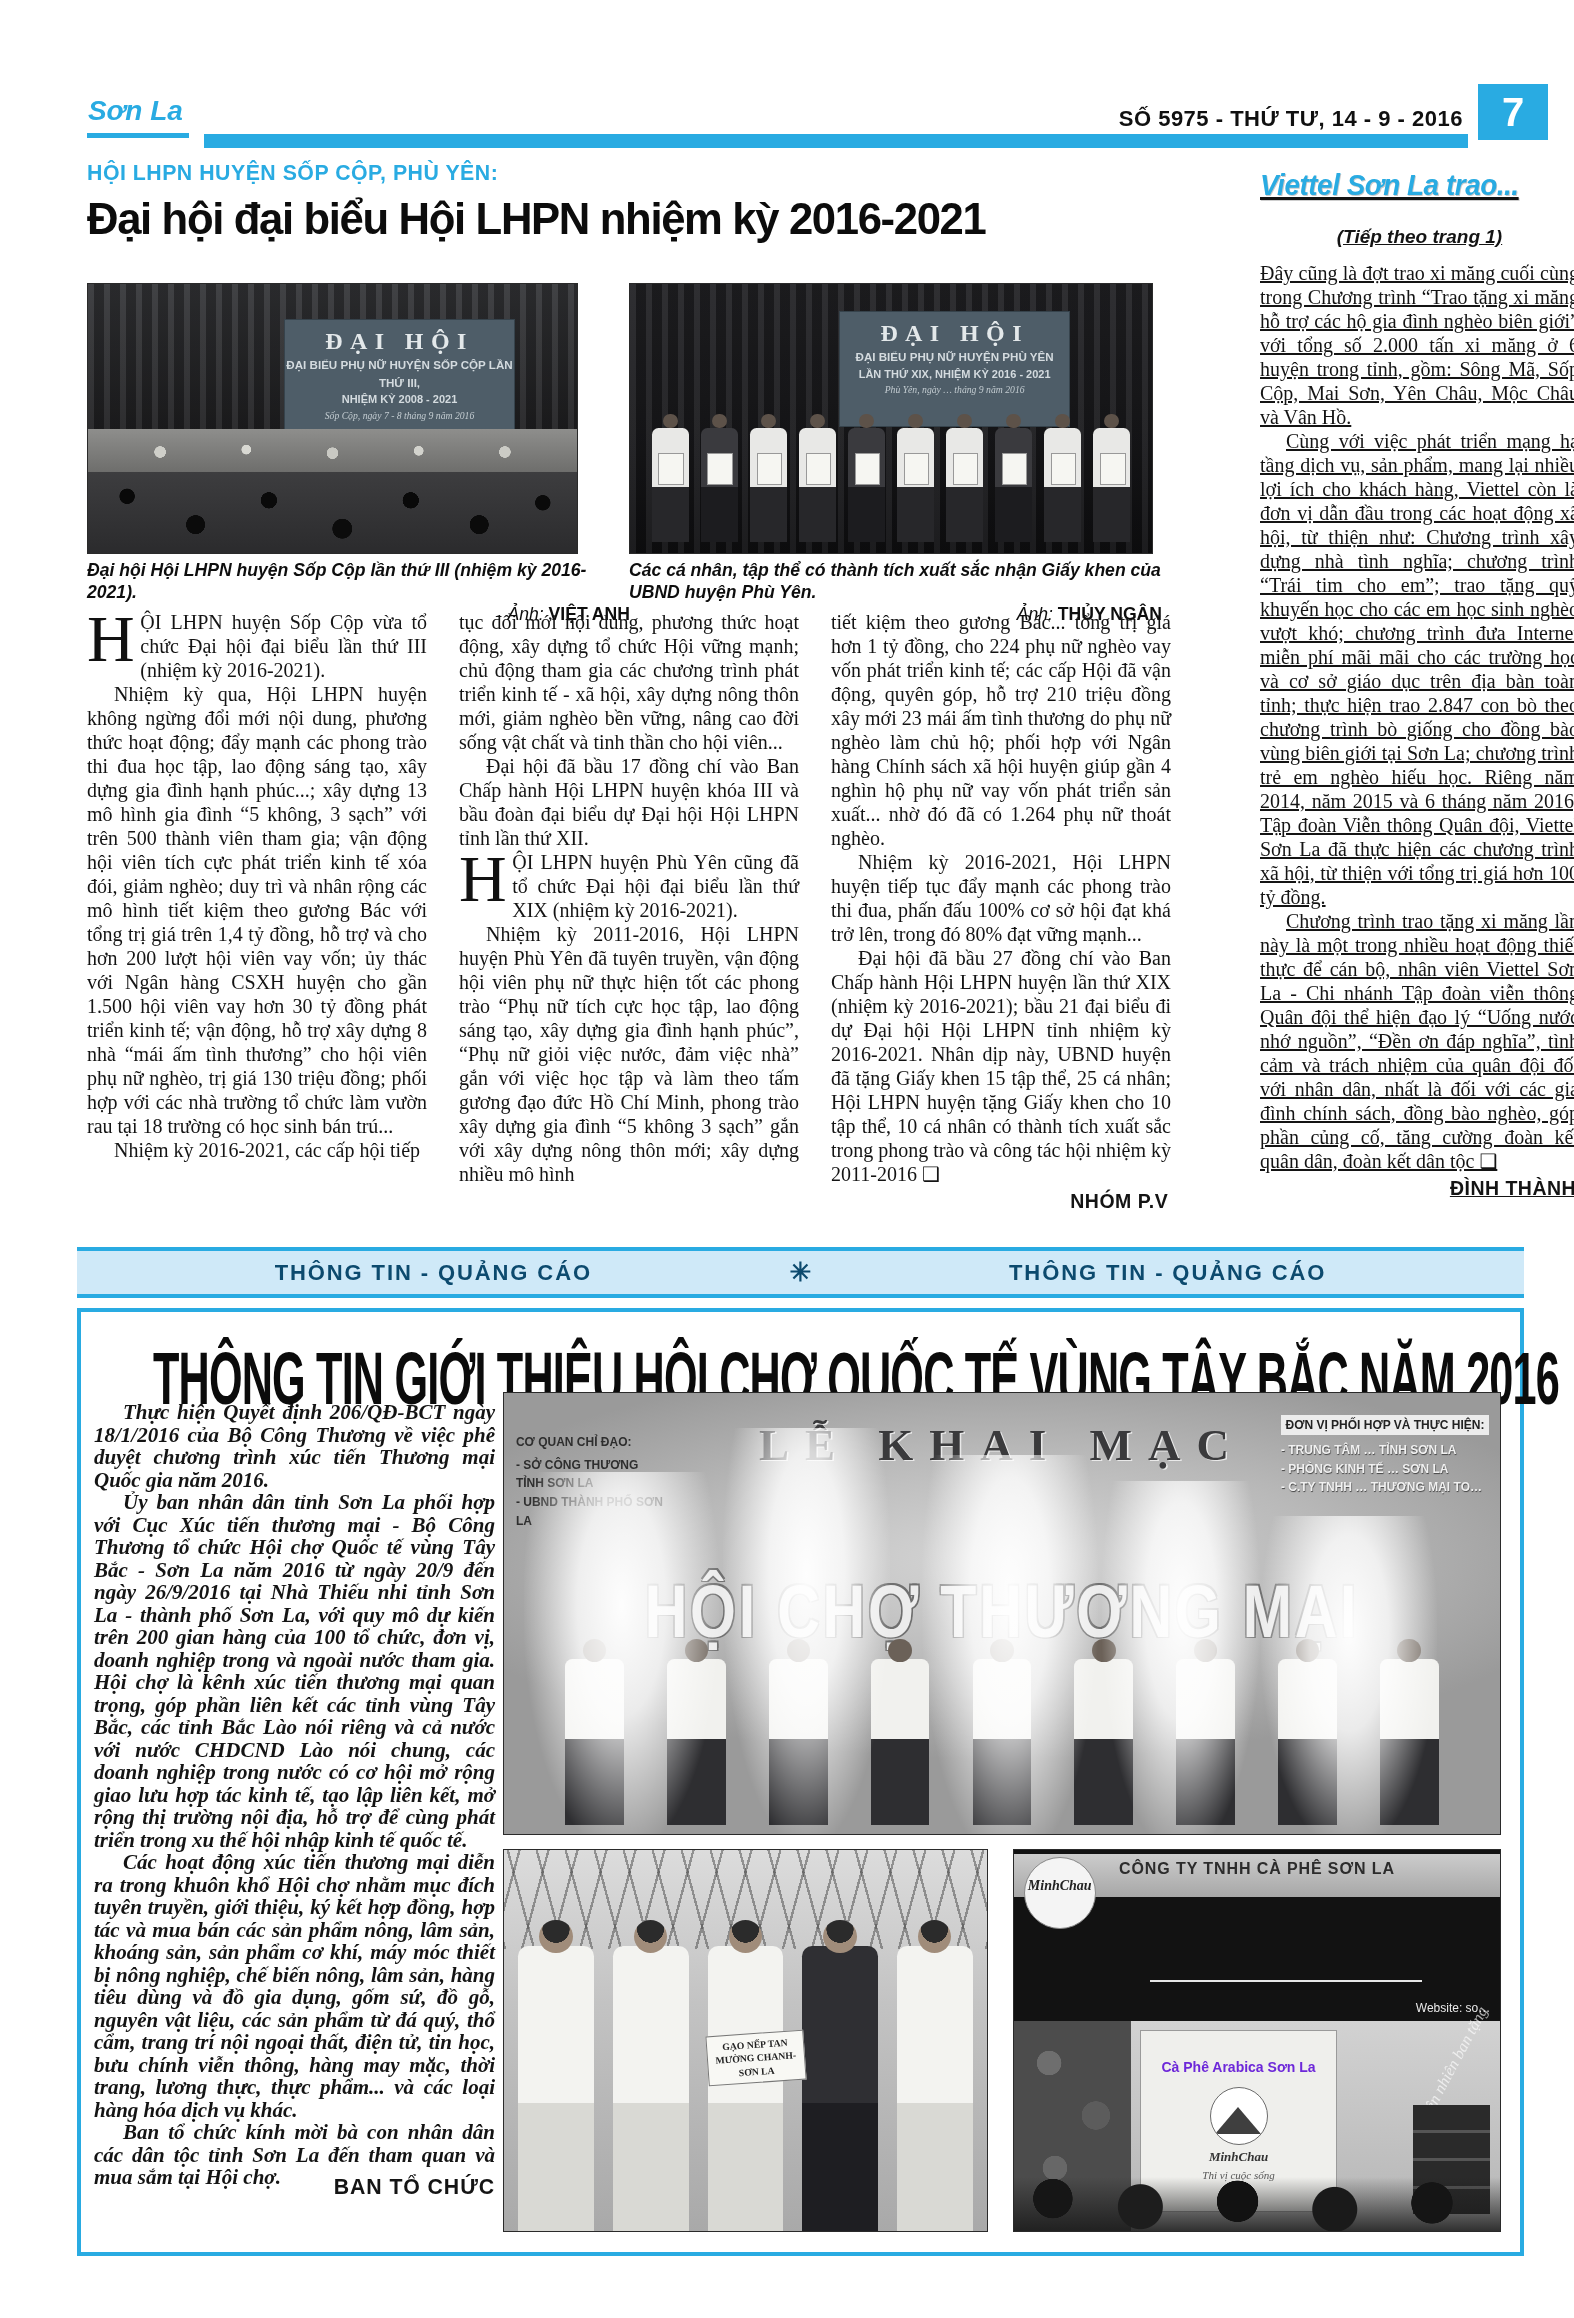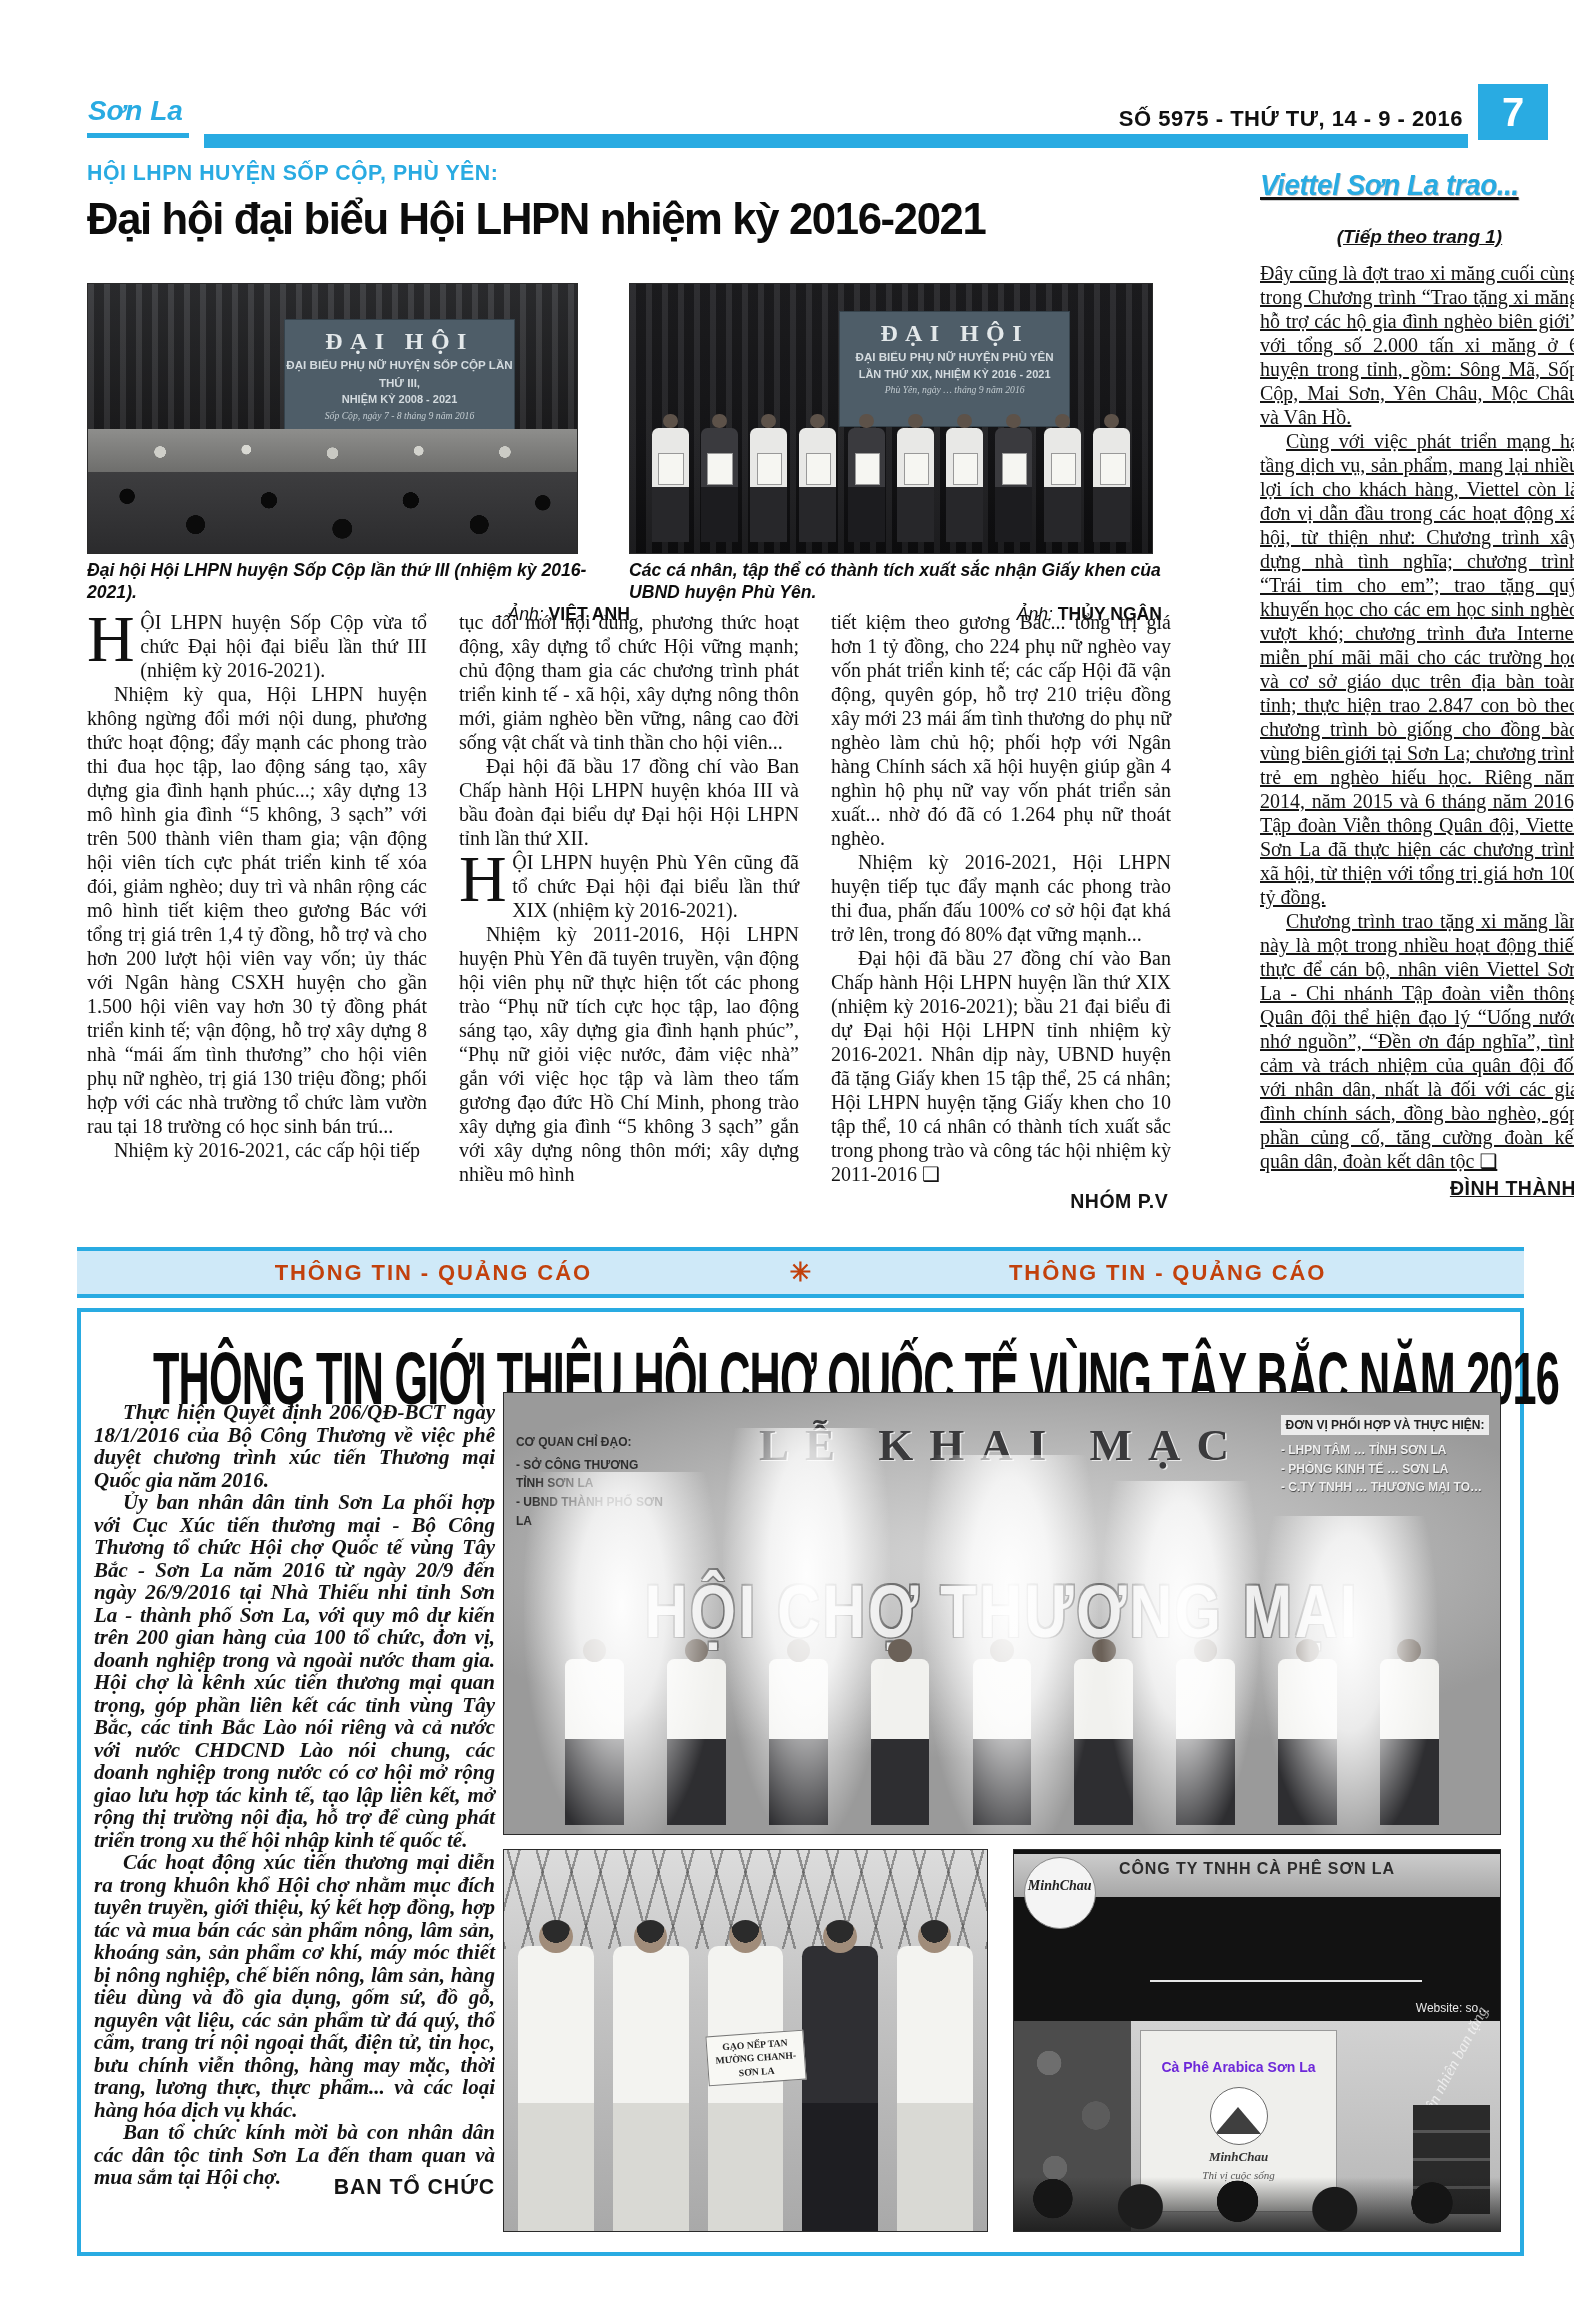--- a/index.html
+++ b/index.html
@@ -74,21 +74,21 @@
          transform:scaleX(.93);transform-origin:left top;white-space:nowrap;text-shadow:0.9px 0.9px 0 rgba(40,40,40,.25);}
   .vcont{text-align:center;font:italic 700 19px "Liberation Sans",sans-serif;margin:24px 0 13px 0;}
   .vbody{font:400 20px/24px "Liberation Serif",serif;text-align:justify;}
   .vbody p{margin:0;text-indent:26px;}
   .vbody p.cont{text-indent:0;}
 
   
   .adbanner{left:77px;top:1247px;width:1447px;height:51px;background:#cfe9f8;
             border-top:4.6px solid #29abe2;border-bottom:4.6px solid #29abe2;box-sizing:border-box;
             display:grid;grid-template-columns:1fr auto 1fr;align-items:center;}
-  .adbanner span{font:700 22px "Liberation Sans",sans-serif;color:#c2410c;letter-spacing:1.9px;text-align:center;}
+  .adbanner span{font:700 22px "Liberation Sans",sans-serif;color:#0c4a6e;letter-spacing:1.9px;text-align:center;}
   .adbanner .star{font-size:26px;letter-spacing:0;}
 
   
   .adbox{left:77px;top:1308px;width:1447px;height:948px;border:4.6px solid #29abe2;box-sizing:border-box;background:#fff;}
   .adhead{position:absolute;left:0;top:24px;width:100%;text-align:center;
           font:700 48px "Liberation Sans",sans-serif;color:#0b0b0b;letter-spacing:-0.9px;white-space:nowrap;
           transform:scale(.9,1.55);transform-origin:center top;}
   .adtext{position:absolute;left:13px;top:89px;width:401px;font:italic 700 21px/22.5px "Liberation Serif",serif;text-align:justify;}
   .adtext p{margin:0;text-indent:29px;}
   .adsig{position:absolute;left:13px;top:863px;width:401px;text-align:right;font:700 21.3px "Liberation Sans",sans-serif;letter-spacing:0.9px;}
@@ -271,21 +271,21 @@
     <div class="stagephoto">
       <div class="stg-title1">LỄ KHAI MẠC</div>
       <div class="stg-title2">HỘI CHỢ THƯƠNG MẠI</div>
       <div class="stg-panel stg-left">
         <div class="t">CƠ QUAN CHỈ ĐẠO:</div>
         <div>- SỞ CÔNG THƯƠNG TỈNH SƠN LA</div>
         <div>- UBND THÀNH PHỐ SƠN LA</div>
       </div>
       <div class="stg-panel stg-right">
         <div class="t">ĐƠN VỊ PHỐI HỢP VÀ THỰC HIỆN:</div>
-        <div>- LHPN TÂM … TỈNH SƠN LA</div>
+        <div>- TRUNG TÂM … TỈNH SƠN LA</div>
         <div>- PHÒNG KINH TẾ … SƠN LA</div>
         <div>- C.TY TNHH … THƯƠNG MẠI TO…</div>
       </div>
       <div class="figrow3">
         <span class="fig3"></span>
         <span class="fig3"></span>
         <span class="fig3"></span>
         <span class="fig3"></span>
         <span class="fig3"></span>
         <span class="fig3"></span>

